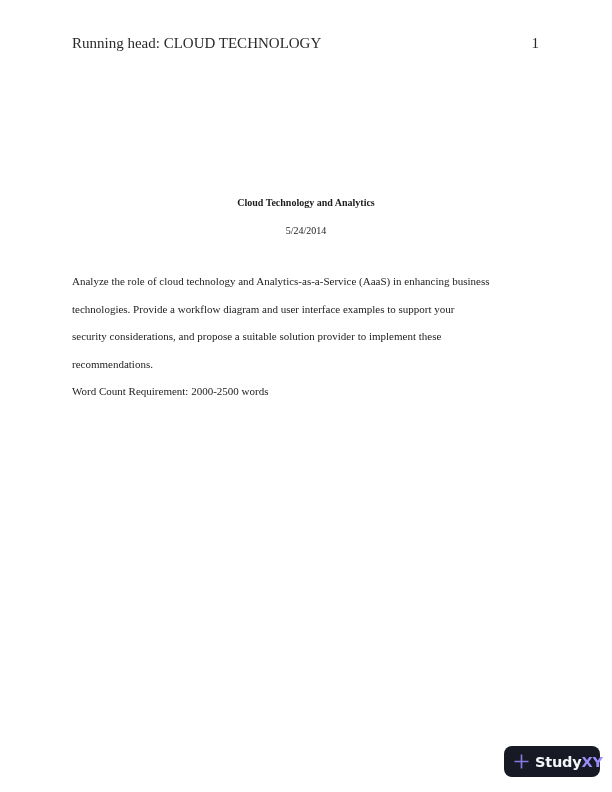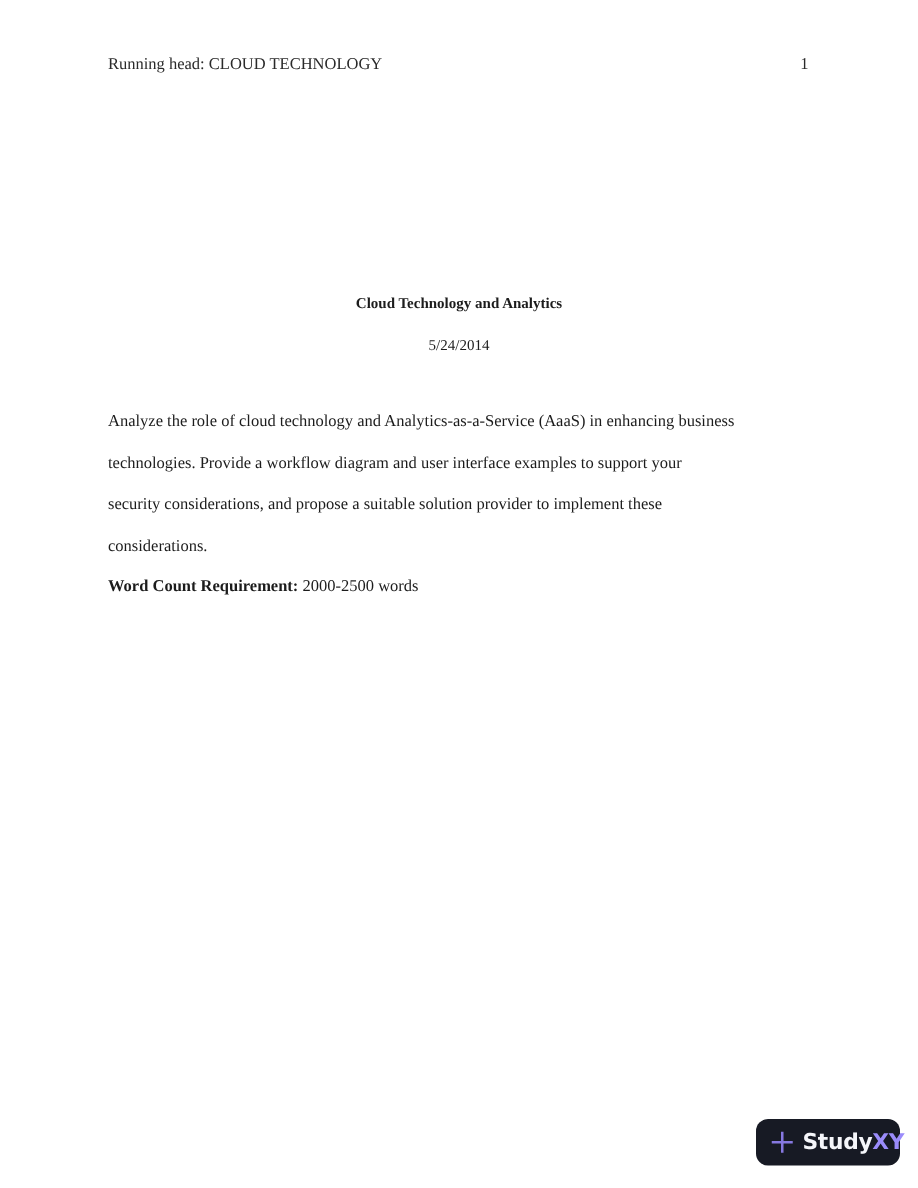--- a/index.html
+++ b/index.html
@@ -13,21 +13,21 @@
     color: #1c1c1c;
     overflow: hidden;
   }
   .header {
     position: absolute;
     top: 36px;
     left: 72px;
     right: 73px;
     display: flex;
     justify-content: space-between;
-    font-size: 11px;
+    font-size: 15px;
     line-height: 15px;
     color: #2a2a2a;
   }
   .title-block {
     position: absolute;
     top: 189px;
     left: 0;
     right: 0;
     text-align: center;
     font-size: 10px;
@@ -39,21 +39,21 @@
     top: 268px;
     left: 72px;
     right: 60px;
     font-size: 11px;
   }
   .body-line {
     height: 27.5px;
     line-height: 27.5px;
     white-space: nowrap;
   }
-  .wc-label { font-weight: bold; }
+  .wc-label { font-weight: normal; }
   .watermark-badge {
     position: absolute;
     left: 504px;
     top: 746px;
     width: 96px;
     height: 31px;
     background: #171a24;
     border-radius: 8px;
     display: flex;
     align-items: center;
@@ -86,21 +86,21 @@
 
   <div class="title-block">
     <div class="doc-title">Cloud Technology and Analytics</div>
     <div>5/24/2014</div>
   </div>
 
   <div class="body-block">
     <div class="body-line">Analyze the role of cloud technology and Analytics-as-a-Service (AaaS) in enhancing business</div>
     <div class="body-line">technologies. Provide a workflow diagram and user interface examples to support your</div>
     <div class="body-line">security considerations, and propose a suitable solution provider to implement these</div>
-    <div class="body-line">considerations.</div>
+    <div class="body-line">recommendations.</div>
     <div class="body-line">
       <span class="wc-label">Word Count Requirement:</span><span> 2000-2500 words</span>
     </div>
   </div>
 
   <div class="watermark-badge">
     <span class="plus-icon-wrap">
       <svg width="17" height="17" viewBox="0 0 17 17">
         <path d="M8.5 1.5 V15.5 M1.5 8.5 H15.5" fill="none" stroke-width="1.7" stroke="#8678e0"></path>
       </svg>

